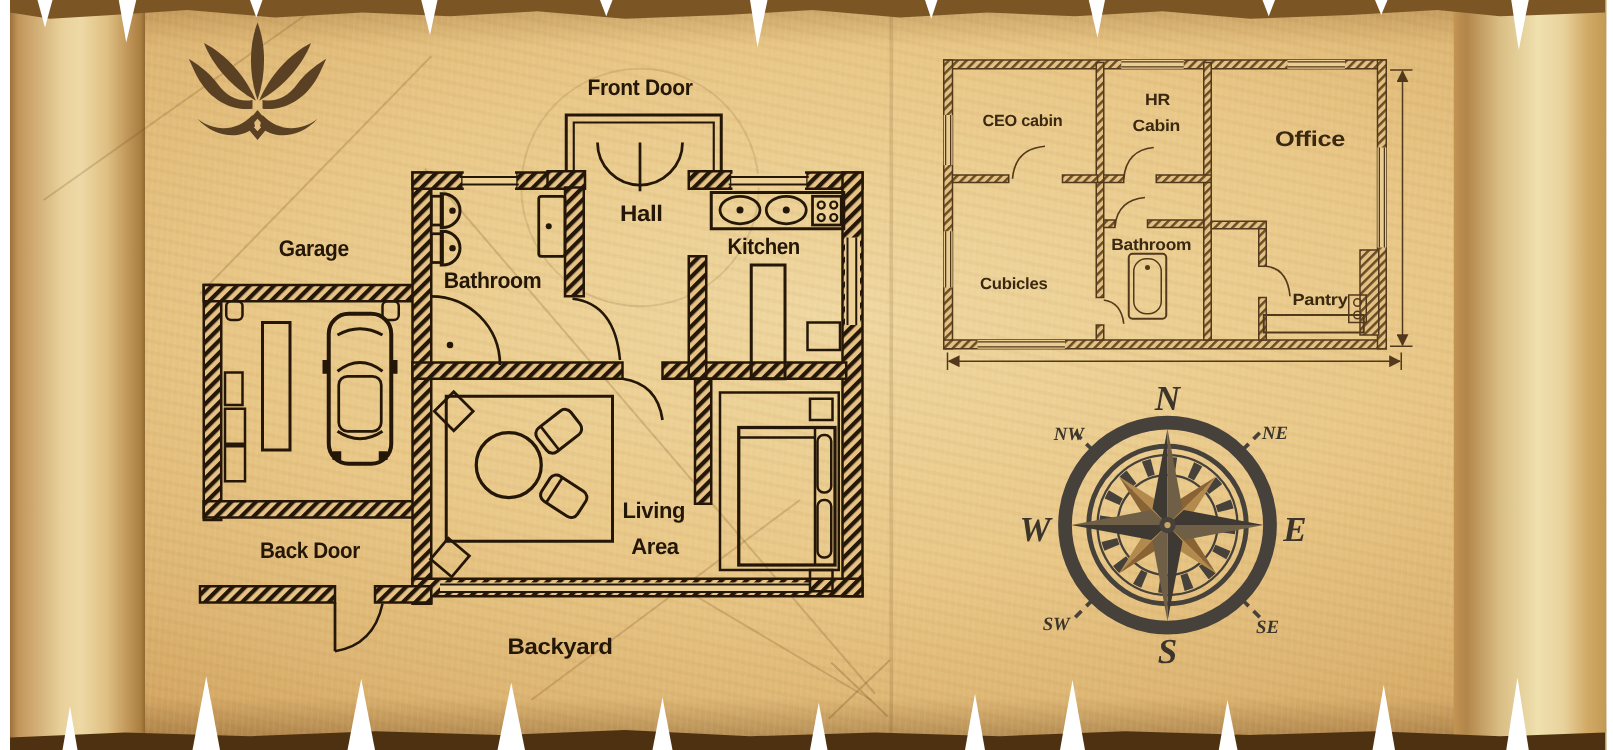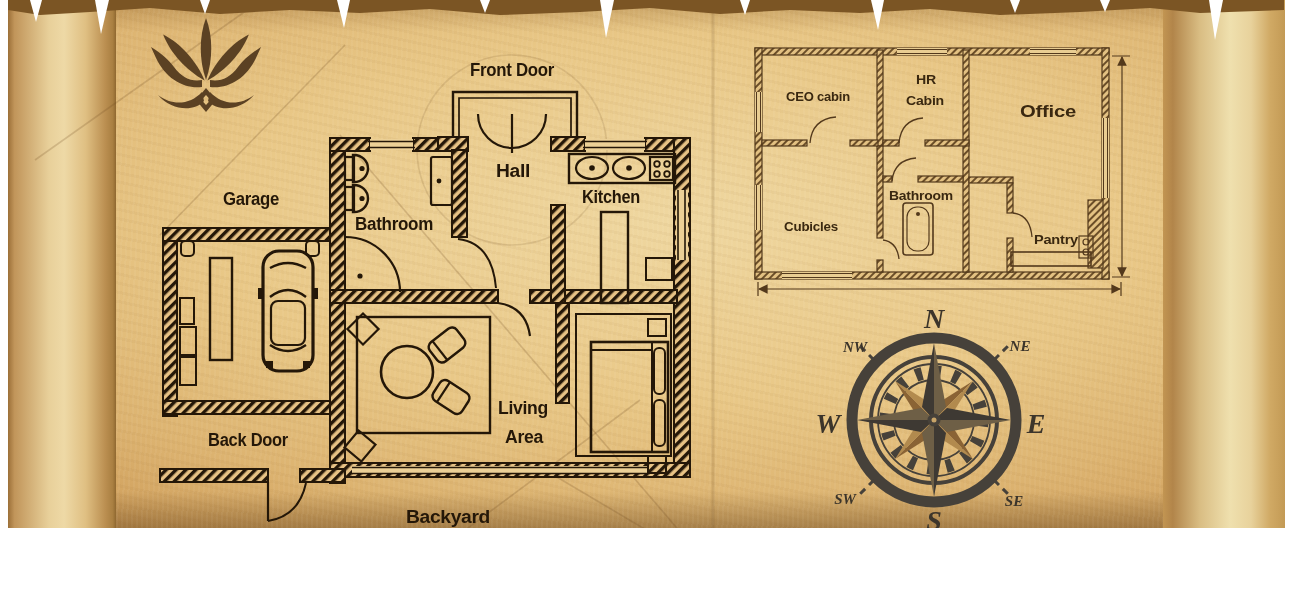--- a/index.html
+++ b/index.html
@@ -1,16 +1,16 @@
 <!DOCTYPE html>
 <html><head>
 <meta charset="utf-8">
 <style>
   html,body{margin:0;padding:0;background:#ffffff;}
-  .canvas{position:relative;width:1290px;height:528px;background:#ffffff;overflow:hidden;
+  .canvas{position:relative;width:1290px;height:600px;background:#ffffff;overflow:hidden;
           font-family:"Liberation Sans",sans-serif;text-decoration:underline;}
   .parchment{position:absolute;left:8px;right:5px;top:0;bottom:0;
     background:
       repeating-linear-gradient(93deg, rgba(255,255,255,.045) 0 2px, rgba(0,0,0,0) 2px 5px),
       repeating-linear-gradient(12deg, rgba(140,95,40,.05) 0 3px, rgba(0,0,0,0) 3px 9px),
       linear-gradient(180deg, rgba(120,78,28,.30) 0%, rgba(120,78,28,0) 6%, rgba(120,78,28,0) 93%, rgba(84,52,16,.38) 100%),
       radial-gradient(ellipse 75% 70% at 52% 42%, #efd7a0 0%, #e9c887 48%, #ddb471 78%, #cf9f5c 100%);}
   .roll-left{position:absolute;top:0;bottom:0;left:8px;width:108px;
     background:linear-gradient(90deg,#9c7038 0%,#c1955a 6%,#e8d09a 38%,#eed9a6 52%,#dfbf82 72%,#bb8f51 90%,#a97f41 97%,#8f6830 100%);}
   .roll-right{position:absolute;top:0;bottom:0;right:5px;width:122px;

